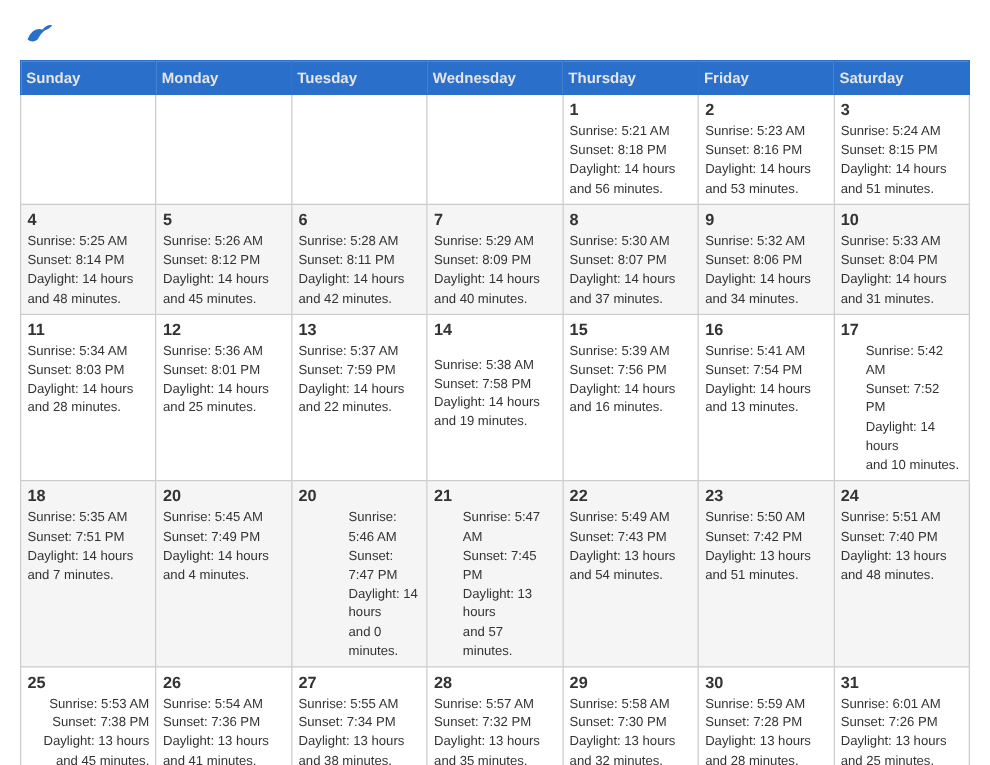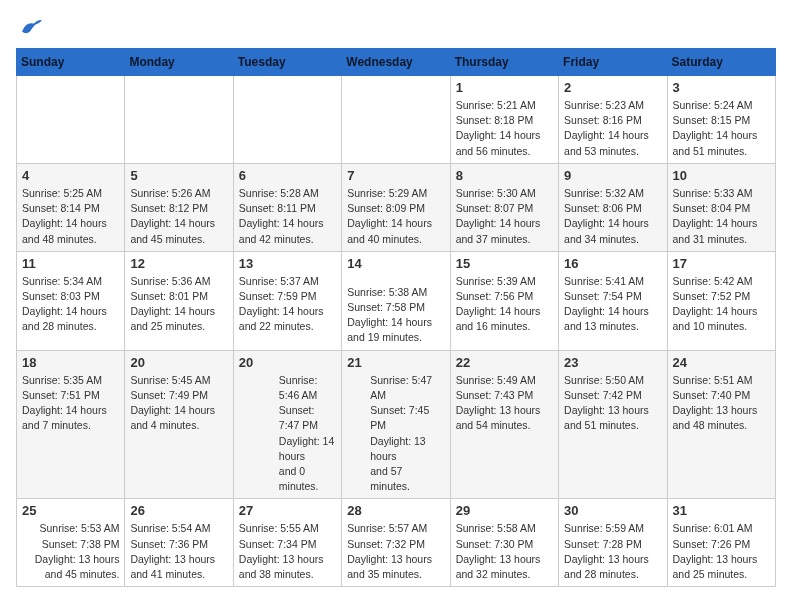--- a/index.html
+++ b/index.html
@@ -47,21 +47,21 @@
       font-size: 16px;
       color: #555;
     }
     .calendar-table {
       width: 100%;
       border-collapse: collapse;
       font-size: 11px;
     }
     .calendar-table th {
       background-color: #2a6fc9;
-      color: #0f172a;
+      color: #e5e5e5;
       padding: 6px 4px;
       text-align: left;
       font-size: 12px;
       border: 1px solid #2a6fc9;
     }
     .calendar-table td {
       border: 1px solid #ccc;
       padding: 4px 5px;
       vertical-align: top;
       width: calc(100% / 7);
@@ -237,21 +237,21 @@
         </td>
         <td>
           <span class="cell-date">16</span>
           <div class="cell-info" style="white-space: pre-line;">Sunrise: 5:41 AM
 Sunset: 7:54 PM
 Daylight: 14 hours
 and 13 minutes.</div>
         </td>
         <td>
           <span class="cell-date">17</span>
-          <div class="cell-info" style="white-space: pre-line;">Sunrise: 5:42 AM
+          <div class="cell-info" style="white-space: pre-line; margin-left: 20px;">Sunrise: 5:42 AM
 Sunset: 7:52 PM
 Daylight: 14 hours
 and 10 minutes.</div>
         </td>
       </tr>
       <tr class="row-even">
         <td>
           <span class="cell-date">18</span>
           <div class="cell-info" style="white-space: pre-line;">Sunrise: 5:35 AM
 Sunset: 7:51 PM

